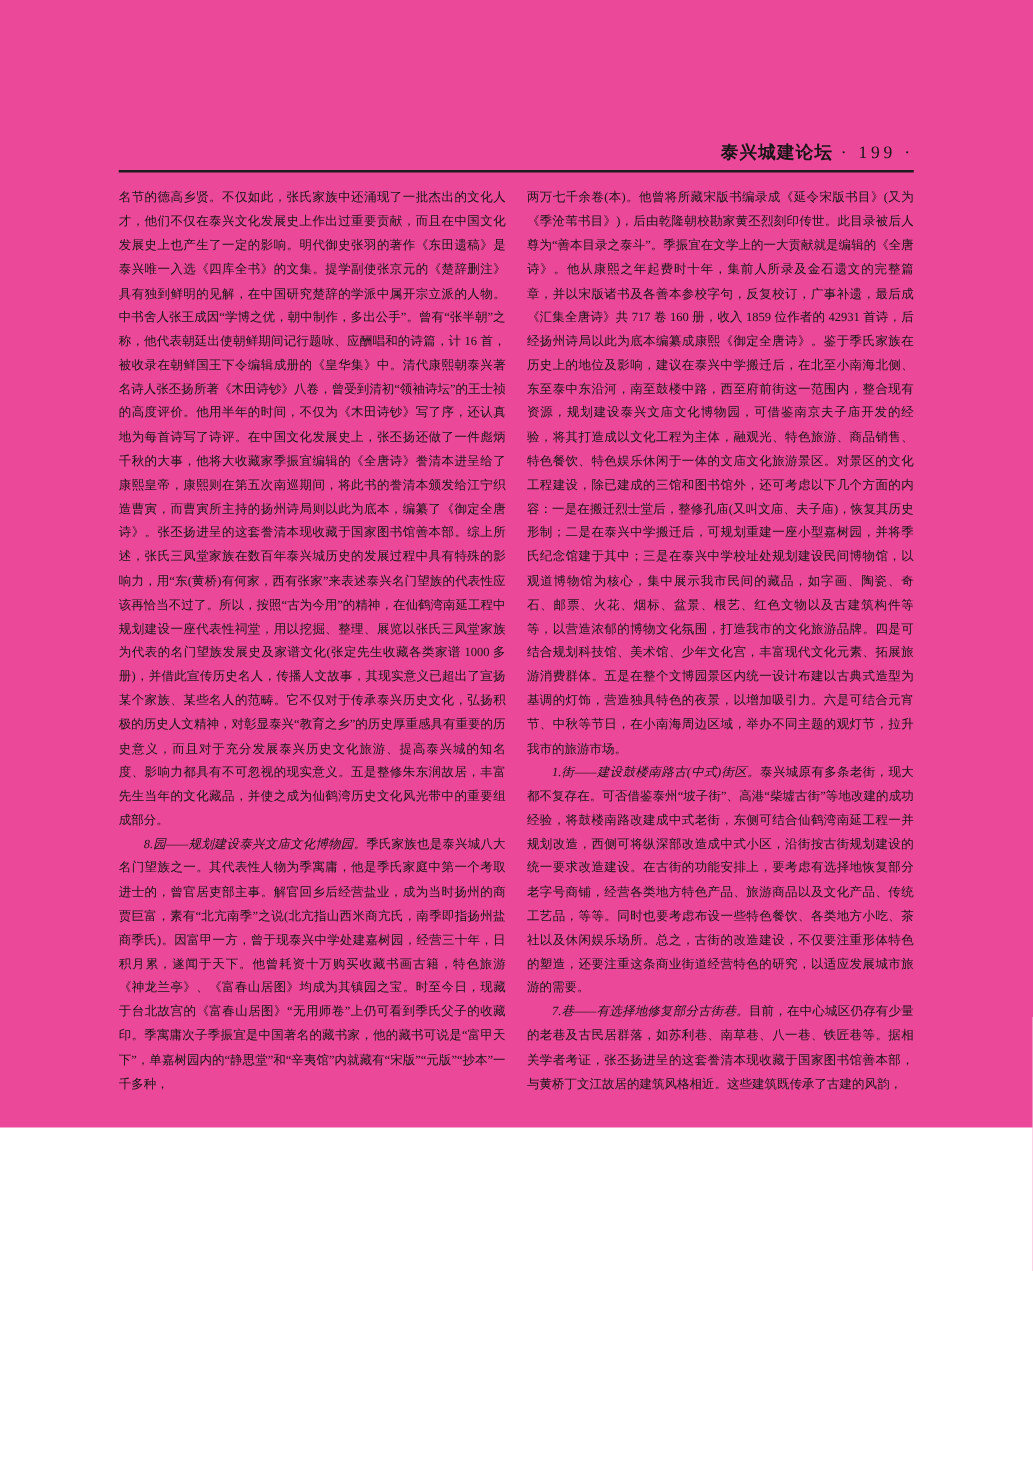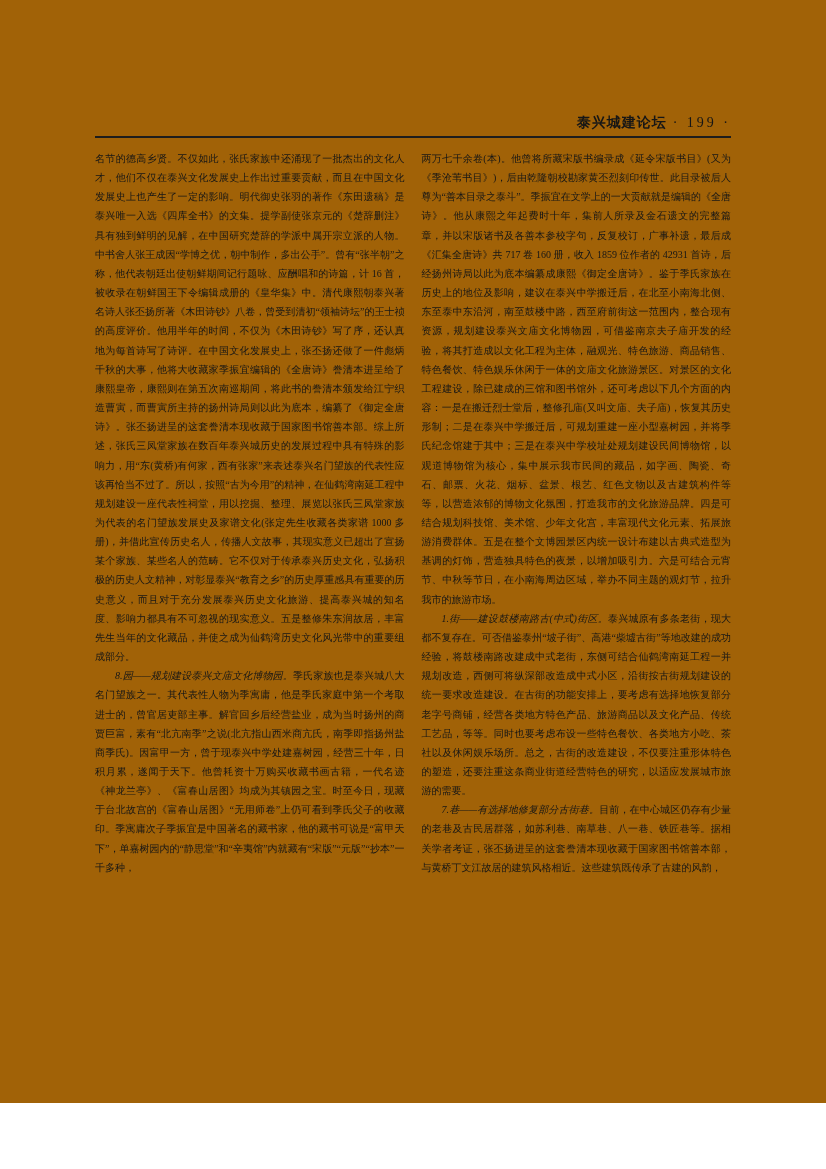--- a/index.html
+++ b/index.html
@@ -10,22 +10,22 @@
   body {
     width: 826px;
     height: 1169px;
     overflow: hidden;
     font-family: "Liberation Serif", "DejaVu Serif", serif;
     color: #161616;
   }
   .page {
     position: relative;
     width: 826px;
-    height: 1103px;
-    background: #a16207;
+    height: 902px;
+    background: #ec4899;
   }
   .running-head {
     position: absolute;
     top: 113px;
     left: 95px;
     width: 636px;
     text-align: right;
     white-space: nowrap;
   }
   .journal-title {
@@ -82,21 +82,21 @@
   <div class="running-head">
     <span class="journal-title">泰兴城建论坛</span><span class="page-marker">· 199 ·</span>
   </div>
 
   <div class="head-rule"></div>
 
   <div class="columns">
 
     <div class="col">
       <p class="cont"><span>名节的德高乡贤。不仅如此，张氏家族中还涌现了一批杰出的文化人才，他们不仅在泰兴文化发展史上作出过重要贡献，而且在中国文化发展史上也产生了一定的影响。明代御史张羽的著作《东田遗稿》是泰兴唯一入选《四库全书》的文集。提学副使张京元的《楚辞删注》具有独到鲜明的见解，在中国研究楚辞的学派中属开宗立派的人物。中书舍人张王成因“学博之优，朝中制作，多出公手”。曾有“张半朝”之称，他代表朝廷出使朝鲜期间记行题咏、应酬唱和的诗篇，计 16 首，被收录在朝鲜国王下令编辑成册的《皇华集》中。清代康熙朝泰兴著名诗人张丕扬所著《木田诗钞》八卷，曾受到清初“领袖诗坛”的王士祯的高度评价。他用半年的时间，不仅为《木田诗钞》写了序，还认真地为每首诗写了诗评。在中国文化发展史上，张丕扬还做了一件彪炳千秋的大事，他将大收藏家季振宜编辑的《全唐诗》誊清本进呈给了康熙皇帝，康熙则在第五次南巡期间，将此书的誊清本颁发给江宁织造曹寅，而曹寅所主持的扬州诗局则以此为底本，编纂了《御定全唐诗》。张丕扬进呈的这套誊清本现收藏于国家图书馆善本部。综上所述，张氏三凤堂家族在数百年泰兴城历史的发展过程中具有特殊的影响力，用“东(黄桥)有何家，西有张家”来表述泰兴名门望族的代表性应该再恰当不过了。所以，按照“古为今用”的精神，在仙鹤湾南延工程中规划建设一座代表性祠堂，用以挖掘、整理、展览以张氏三凤堂家族为代表的名门望族发展史及家谱文化(张定先生收藏各类家谱 1000 多册)，并借此宣传历史名人，传播人文故事，其现实意义已超出了宣扬某个家族、某些名人的范畴。它不仅对于传承泰兴历史文化，弘扬积极的历史人文精神，对彰显泰兴“教育之乡”的历史厚重感具有重要的历史意义，而且对于充分发展泰兴历史文化旅游、提高泰兴城的知名度、影响力都具有不可忽视的现实意义。五是整修朱东润故居，丰富先生当年的文化藏品，并使之成为仙鹤湾历史文化风光带中的重要组成部分。</span></p>
-      <p class="para"><span class="kaiti">8.园——规划建设泰兴文庙文化博物园。</span><span>季氏家族也是泰兴城八大名门望族之一。其代表性人物为季寓庸，他是季氏家庭中第一个考取进士的，曾官居吏部主事。解官回乡后经营盐业，成为当时扬州的商贾巨富，素有“北亢南季”之说(北亢指山西米商亢氏，南季即指扬州盐商季氏)。因富甲一方，曾于现泰兴中学处建嘉树园，经营三十年，日积月累，遂闻于天下。他曾耗资十万购买收藏书画古籍，一代名迹《神龙兰亭》、《富春山居图》均成为其镇园之宝。时至今日，现藏于台北故宫的《富春山居图》“无用师卷”上仍可看到季氏父子的收藏印。季寓庸次子季振宜是中国著名的藏书家，他的藏书可说是“富甲天下”，单嘉树园内的“静思堂”和“辛夷馆”内就藏有“宋版”“元版”“抄本”一千多种，</span></p>
+      <p class="para"><span class="kaiti">8.园——规划建设泰兴文庙文化博物园。</span><span>季氏家族也是泰兴城八大名门望族之一。其代表性人物为季寓庸，他是季氏家庭中第一个考取进士的，曾官居吏部主事。解官回乡后经营盐业，成为当时扬州的商贾巨富，素有“北亢南季”之说(北亢指山西米商亢氏，南季即指扬州盐商季氏)。因富甲一方，曾于现泰兴中学处建嘉树园，经营三十年，日积月累，遂闻于天下。他曾耗资十万购买收藏书画古籍，特色旅游《神龙兰亭》、《富春山居图》均成为其镇园之宝。时至今日，现藏于台北故宫的《富春山居图》“无用师卷”上仍可看到季氏父子的收藏印。季寓庸次子季振宜是中国著名的藏书家，他的藏书可说是“富甲天下”，单嘉树园内的“静思堂”和“辛夷馆”内就藏有“宋版”“元版”“抄本”一千多种，</span></p>
     </div>
 
     <div class="col">
       <p class="cont"><span>两万七千余卷(本)。他曾将所藏宋版书编录成《延令宋版书目》(又为《季沧苇书目》)，后由乾隆朝校勘家黄丕烈刻印传世。此目录被后人尊为“善本目录之泰斗”。季振宜在文学上的一大贡献就是编辑的《全唐诗》。他从康熙之年起费时十年，集前人所录及金石遗文的完整篇章，并以宋版诸书及各善本参校字句，反复校订，广事补遗，最后成《汇集全唐诗》共 717 卷 160 册，收入 1859 位作者的 42931 首诗，后经扬州诗局以此为底本编纂成康熙《御定全唐诗》。鉴于季氏家族在历史上的地位及影响，建议在泰兴中学搬迁后，在北至小南海北侧、东至泰中东沿河，南至鼓楼中路，西至府前街这一范围内，整合现有资源，规划建设泰兴文庙文化博物园，可借鉴南京夫子庙开发的经验，将其打造成以文化工程为主体，融观光、特色旅游、商品销售、特色餐饮、特色娱乐休闲于一体的文庙文化旅游景区。对景区的文化工程建设，除已建成的三馆和图书馆外，还可考虑以下几个方面的内容：一是在搬迁烈士堂后，整修孔庙(又叫文庙、夫子庙)，恢复其历史形制；二是在泰兴中学搬迁后，可规划重建一座小型嘉树园，并将季氏纪念馆建于其中；三是在泰兴中学校址处规划建设民间博物馆，以观道博物馆为核心，集中展示我市民间的藏品，如字画、陶瓷、奇石、邮票、火花、烟标、盆景、根艺、红色文物以及古建筑构件等等，以营造浓郁的博物文化氛围，打造我市的文化旅游品牌。四是可结合规划科技馆、美术馆、少年文化宫，丰富现代文化元素、拓展旅游消费群体。五是在整个文博园景区内统一设计布建以古典式造型为基调的灯饰，营造独具特色的夜景，以增加吸引力。六是可结合元宵节、中秋等节日，在小南海周边区域，举办不同主题的观灯节，拉升我市的旅游市场。</span></p>
       <p class="para"><span class="kaiti">1.街——建设鼓楼南路古(中式)街区。</span><span>泰兴城原有多条老街，现大都不复存在。可否借鉴泰州“坡子街”、高港“柴墟古街”等地改建的成功经验，将鼓楼南路改建成中式老街，东侧可结合仙鹤湾南延工程一并规划改造，西侧可将纵深部改造成中式小区，沿街按古街规划建设的统一要求改造建设。在古街的功能安排上，要考虑有选择地恢复部分老字号商铺，经营各类地方特色产品、旅游商品以及文化产品、传统工艺品，等等。同时也要考虑布设一些特色餐饮、各类地方小吃、茶社以及休闲娱乐场所。总之，古街的改造建设，不仅要注重形体特色的塑造，还要注重这条商业街道经营特色的研究，以适应发展城市旅游的需要。</span></p>
       <p class="para"><span class="kaiti">7.巷——有选择地修复部分古街巷。</span><span>目前，在中心城区仍存有少量的老巷及古民居群落，如苏利巷、南草巷、八一巷、铁匠巷等。据相关学者考证，张丕扬进呈的这套誊清本现收藏于国家图书馆善本部，与黄桥丁文江故居的建筑风格相近。这些建筑既传承了古建的风韵，</span></p>
     </div>
 
   </div>
 </div>

